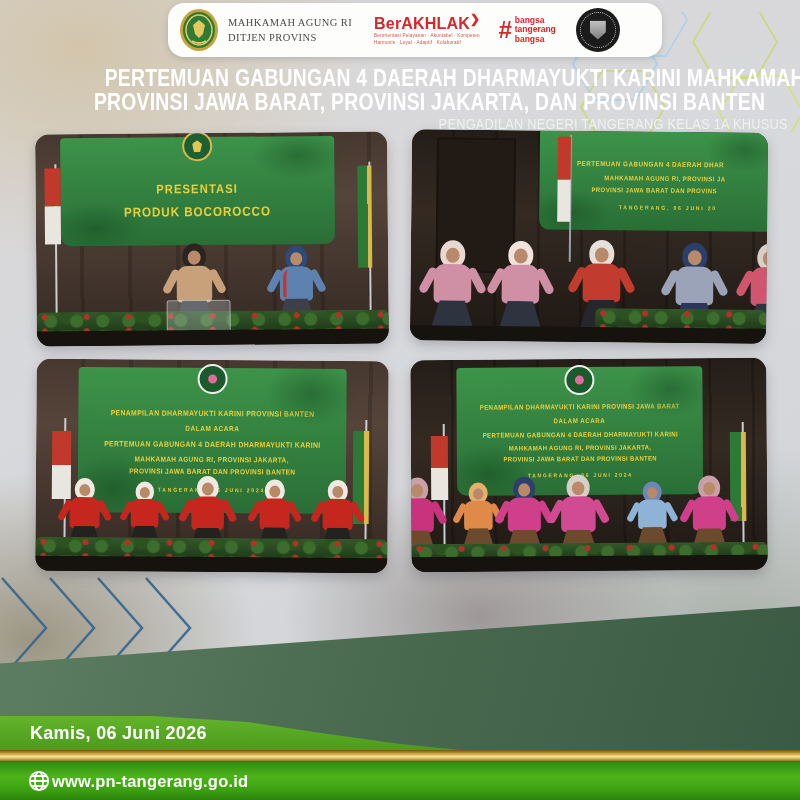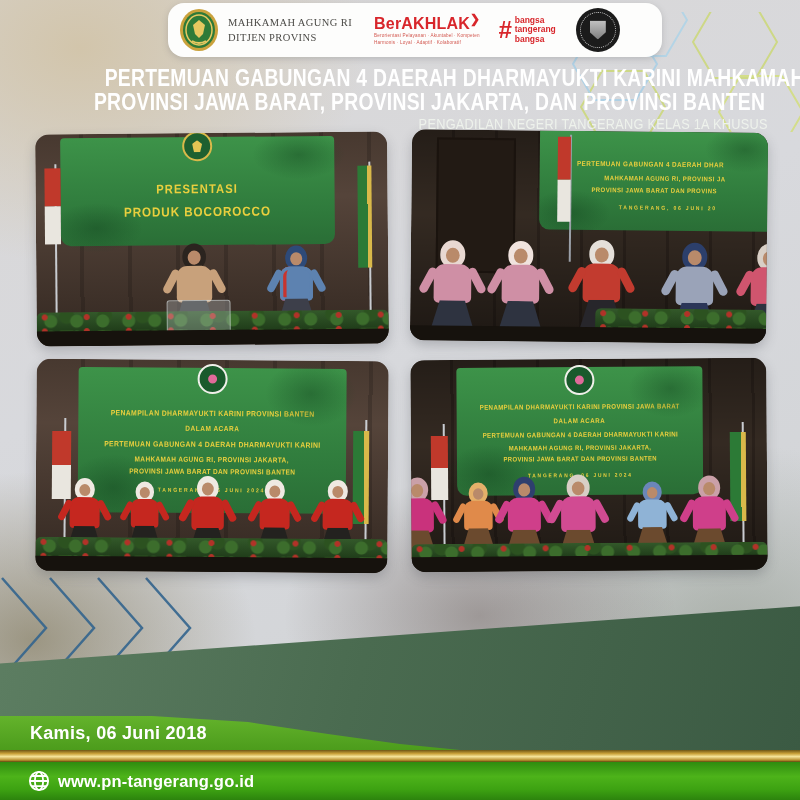--- a/index.html
+++ b/index.html
@@ -80,32 +80,32 @@
   .person .bd::after{right:-8px;transform:rotate(-28deg);}
   .person .sk{position:absolute;top:48px;left:50%;transform:translateX(-50%);width:36px;height:26px;background:var(--s,#23221f);clip-path:polygon(22% 0,78% 0,100% 100%,0 100%);}
   .podium{position:absolute;left:37%;bottom:5%;width:62px;height:32px;background:rgba(205,215,220,.3);border:1px solid rgba(230,238,240,.5);border-radius:3px;}
   
   .cap-band{position:absolute;left:0;top:598px;width:800px;height:164px;z-index:6;
     clip-path:polygon(0 40%,100% 5%,100% 100%,0 100%);
     background:linear-gradient(105deg,#5d7e62 0%,#4a6b50 45%,#3b5a43 100%);
     filter:drop-shadow(0 -3px 2px rgba(235,243,225,.55));}
   .cap-title{position:absolute;left:30px;right:14px;top:66px;text-align:center;color:#fff;z-index:7;}
   .t-line{display:inline-block;font-size:23px;font-weight:800;letter-spacing:.3px;white-space:nowrap;transform:scaleX(.84);line-height:24px;}
-  .cap-sub{position:absolute;right:32px;top:115px;color:#eef2ec;z-index:7;}
+  .cap-sub{position:absolute;right:12px;top:115px;color:#eef2ec;z-index:7;}
   .s-line{display:inline-block;font-size:14.5px;font-weight:500;white-space:nowrap;transform:scaleX(.88);transform-origin:right center;letter-spacing:.3px;}
   .wedge{position:absolute;left:0;top:700px;width:800px;height:50px;z-index:8;
     clip-path:polygon(0 32%,19% 32%,31% 44%,41% 68%,50% 88%,57.5% 100%,0 100%);
     background:linear-gradient(180deg,#6fbe33,#4c9c1c);}
   .cap-date{position:absolute;left:30px;top:723px;z-index:9;color:#fff;font-size:18px;font-weight:700;letter-spacing:.3px;}
   .gold-strip{position:absolute;left:0;top:750px;width:800px;height:12px;z-index:9;
     background:linear-gradient(180deg,#6e5514 0%,#c9a13a 30%,#f5e49a 55%,#b78d2c 85%,#5c470f 100%);}
   
   .footer{position:absolute;left:0;top:762px;width:800px;height:38px;z-index:9;
     background:linear-gradient(180deg,#2f8c0f 0%,#4db31a 38%,#3da212 72%,#2c830d 100%);}
-  .f-item{position:absolute;top:0;height:38px;display:flex;align-items:center;gap:8px;color:#fff;font-size:16.5px;font-weight:700;letter-spacing:.2px;text-align:right;}
+  .f-item{position:absolute;top:0;height:38px;display:flex;align-items:center;gap:2px;color:#fff;font-size:16.5px;font-weight:700;letter-spacing:.2px;text-align:right;}
   .f-item svg{display:block;}
 </style>
 </head>
 <body>
 
 <div class="poster">
 
   <svg class="hexes" viewBox="0 0 255 120">
     <g fill="none" stroke-width="2" opacity=".85">
       <polygon stroke="#aed4e8" points="142,8 121,-28 79,-28 58,8 79,44 121,44"></polygon>
@@ -381,21 +381,21 @@
 
   <div class="cap-band"></div>
   <div class="cap-title">
     <span class="t-line">PERTEMUAN GABUNGAN 4 DAERAH DHARMAYUKTI KARINI MAHKAMAH AGUNG,</span><br>
     <span class="t-line">PROVINSI JAWA BARAT, PROVINSI JAKARTA, DAN PROVINSI BANTEN</span>
   </div>
   <div class="cap-sub">
     <span class="s-line">PENGADILAN NEGERI TANGERANG KELAS 1A KHUSUS</span>
   </div>
   <div class="wedge"></div>
-  <div class="cap-date">Kamis, 06 Juni 2018</div>
+  <div class="cap-date">Kamis, 06 Juni 2026</div>
   <div class="gold-strip"></div>
 
   <div class="footer">
     <div class="f-item" style="left:28px;">
       <svg width="22" height="22" viewBox="0 0 24 24">
           <g fill="none" stroke="#fff" stroke-width="2">
             <circle cx="12" cy="12" r="10"></circle>
             <ellipse cx="12" cy="12" rx="4.5" ry="10"></ellipse>
             <path d="M2 12h20M3.5 6.5h17M3.5 17.5h17"></path>
           </g>

